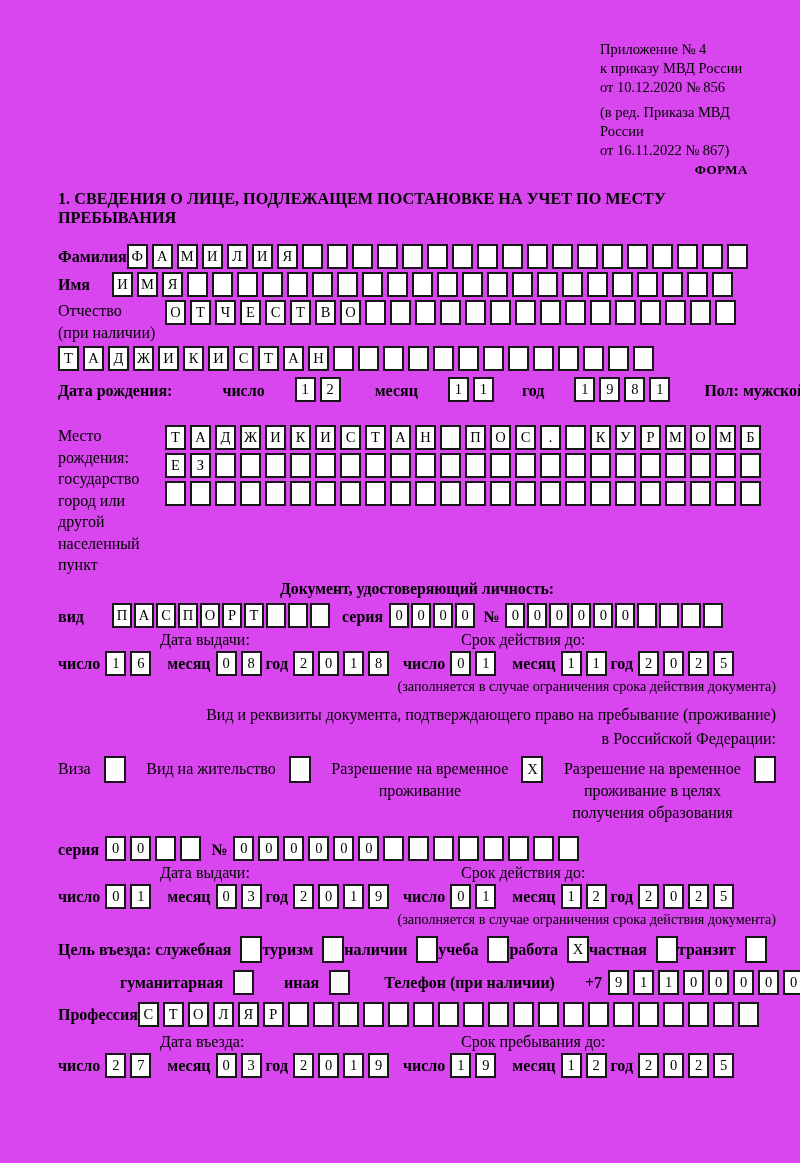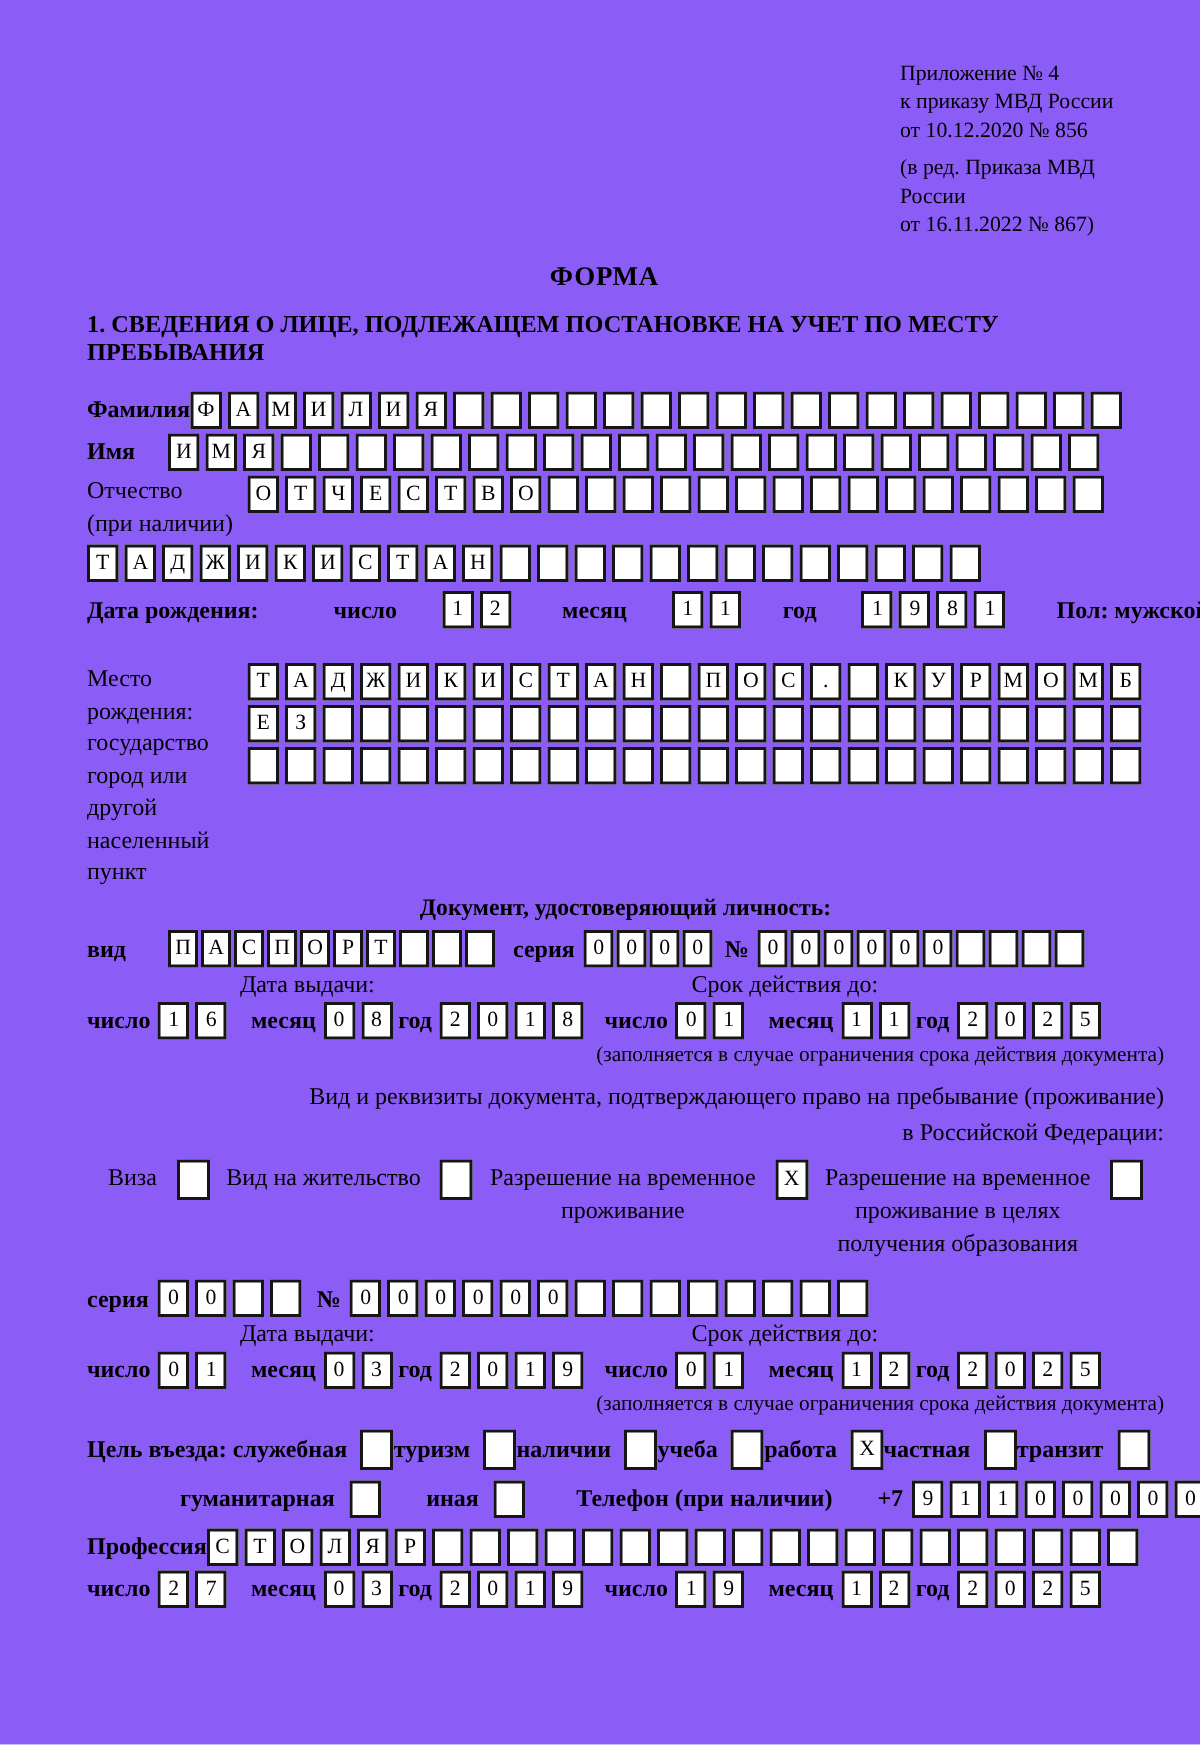--- a/index.html
+++ b/index.html
@@ -1,23 +1,23 @@
 <!DOCTYPE html>
 <html><head>
 <meta charset="utf-8">
 <style>
   html,body{margin:0;padding:0;background:#fff;}
   .page{
     position:relative; width:800px; height:1163px; box-sizing:border-box;
-    padding:40px 24px 0 58px; background:#8b5cf6; color:#000;
+    padding:40px 24px 0 58px; background:#d946ef; color:#000;
     font-family:"Liberation Serif","DejaVu Serif",serif; font-size:16px; overflow:hidden;
   }
   .appendix{ width:172px; margin-left:auto; margin-right:4px; font-size:14.5px; line-height:19px; }
   .appendix .rev{ margin-top:6px; }
-  .forma{ text-align:center; padding-right:28px; font-weight:bold; font-size:18px; margin-top:14px; letter-spacing:.5px; }
+  .forma{ text-align:right; padding-right:28px; font-weight:bold; font-size:13px; margin-top:2px; letter-spacing:.5px; }
   .title{ text-align:center; font-weight:bold; font-size:17px; line-height:24px; margin-top:16px; }
   .blank-line{ display:inline-block; width:58px; border-bottom:2px solid #3a3a3a; height:2px; margin-left:10px; }
   .sec-heading{ font-weight:bold; font-size:16.2px; margin-top:12px; margin-bottom:16px; }
 
   .row{ display:flex; align-items:flex-start; margin-bottom:3px; }
   .vmid{ align-items:center; }
   .lbl{ white-space:nowrap; line-height:21px; padding-top:2px;font-weight:bold; }
   .lblcol{ line-height:21.5px; }
   .w54{ flex:0 0 54px; } .w72{ flex:0 0 72px; }
   .w92{ flex:0 0 92px; } .w107{ flex:0 0 107px; }
@@ -35,21 +35,21 @@
 
   .dgcols{ display:flex; margin-top:2px; }
   .dgcol-l{ flex:0 0 345px; } .dgcol-r{ flex:1; }
   .dg-head-l{ margin-left:102px; } .dg-head-r{ margin-left:58px; }
   .dg{ display:flex; align-items:center; }
   .dg .lbl{ margin-right:5px; padding-top:0; }
   .dg .gap{ width:12px; }
   .note{ text-align:right; font-size:14.2px; margin:2px 0 8px; }
 
   .intro{ line-height:24px;text-align:right; }
-  .cbrow{ display:flex; justify-content:space-between; align-items:flex-start; margin:5px 14px 12px; }
+  .cbrow{ display:flex; justify-content:space-between; align-items:flex-start; margin:5px 0 12px; }
   .opt{ display:flex; align-items:flex-start; }
   .opt-label{ white-space:pre-line; text-align:center; line-height:22px; padding-top:2px; }
   .opt .cells{ margin-left:13px; }
   .opt .cell{ width:18px; height:23px; margin-right:0; }
 
   .purpose{ display:flex; justify-content:space-between; align-items:center; margin-bottom:7px; width:700px; }
   .purpose .opt{ align-items:center; }
   .purpose .opt .cells{ margin-left:9px; }
   .phone-row{ align-items:center; margin-bottom:7px; }
   .ml62{ margin-left:62px; } .ml26{ margin-left:26px; } .ml30{ margin-left:30px; } .ml10{ margin-left:10px; } .ml6{ margin-left:6px; }
@@ -608,20 +608,24 @@
         <span class="cell"></span>
         <span class="cell"></span>
         <span class="cell"></span>
         <span class="cell"></span>
         <span class="cell"></span>
         <span class="cell"></span>
         <span class="cell"></span>
       </span>
   </div>
 
+  <div class="dgcols" style="margin-top:6px;">
+    <div class="dgcol-l"><span class="dg-head-l">Дата въезда:</span></div>
+    <div class="dgcol-r"><span class="dg-head-r">Срок пребывания до:</span></div>
+  </div>
   <div class="dgcols">
     <div class="dgcol-l">
       <div class="dg">
         <span class="lbl">число</span>
         <span class="cells">
             <span class="cell">2</span>
             <span class="cell">7</span>
           </span>
         <span class="gap"></span>
         <span class="lbl">месяц</span>

